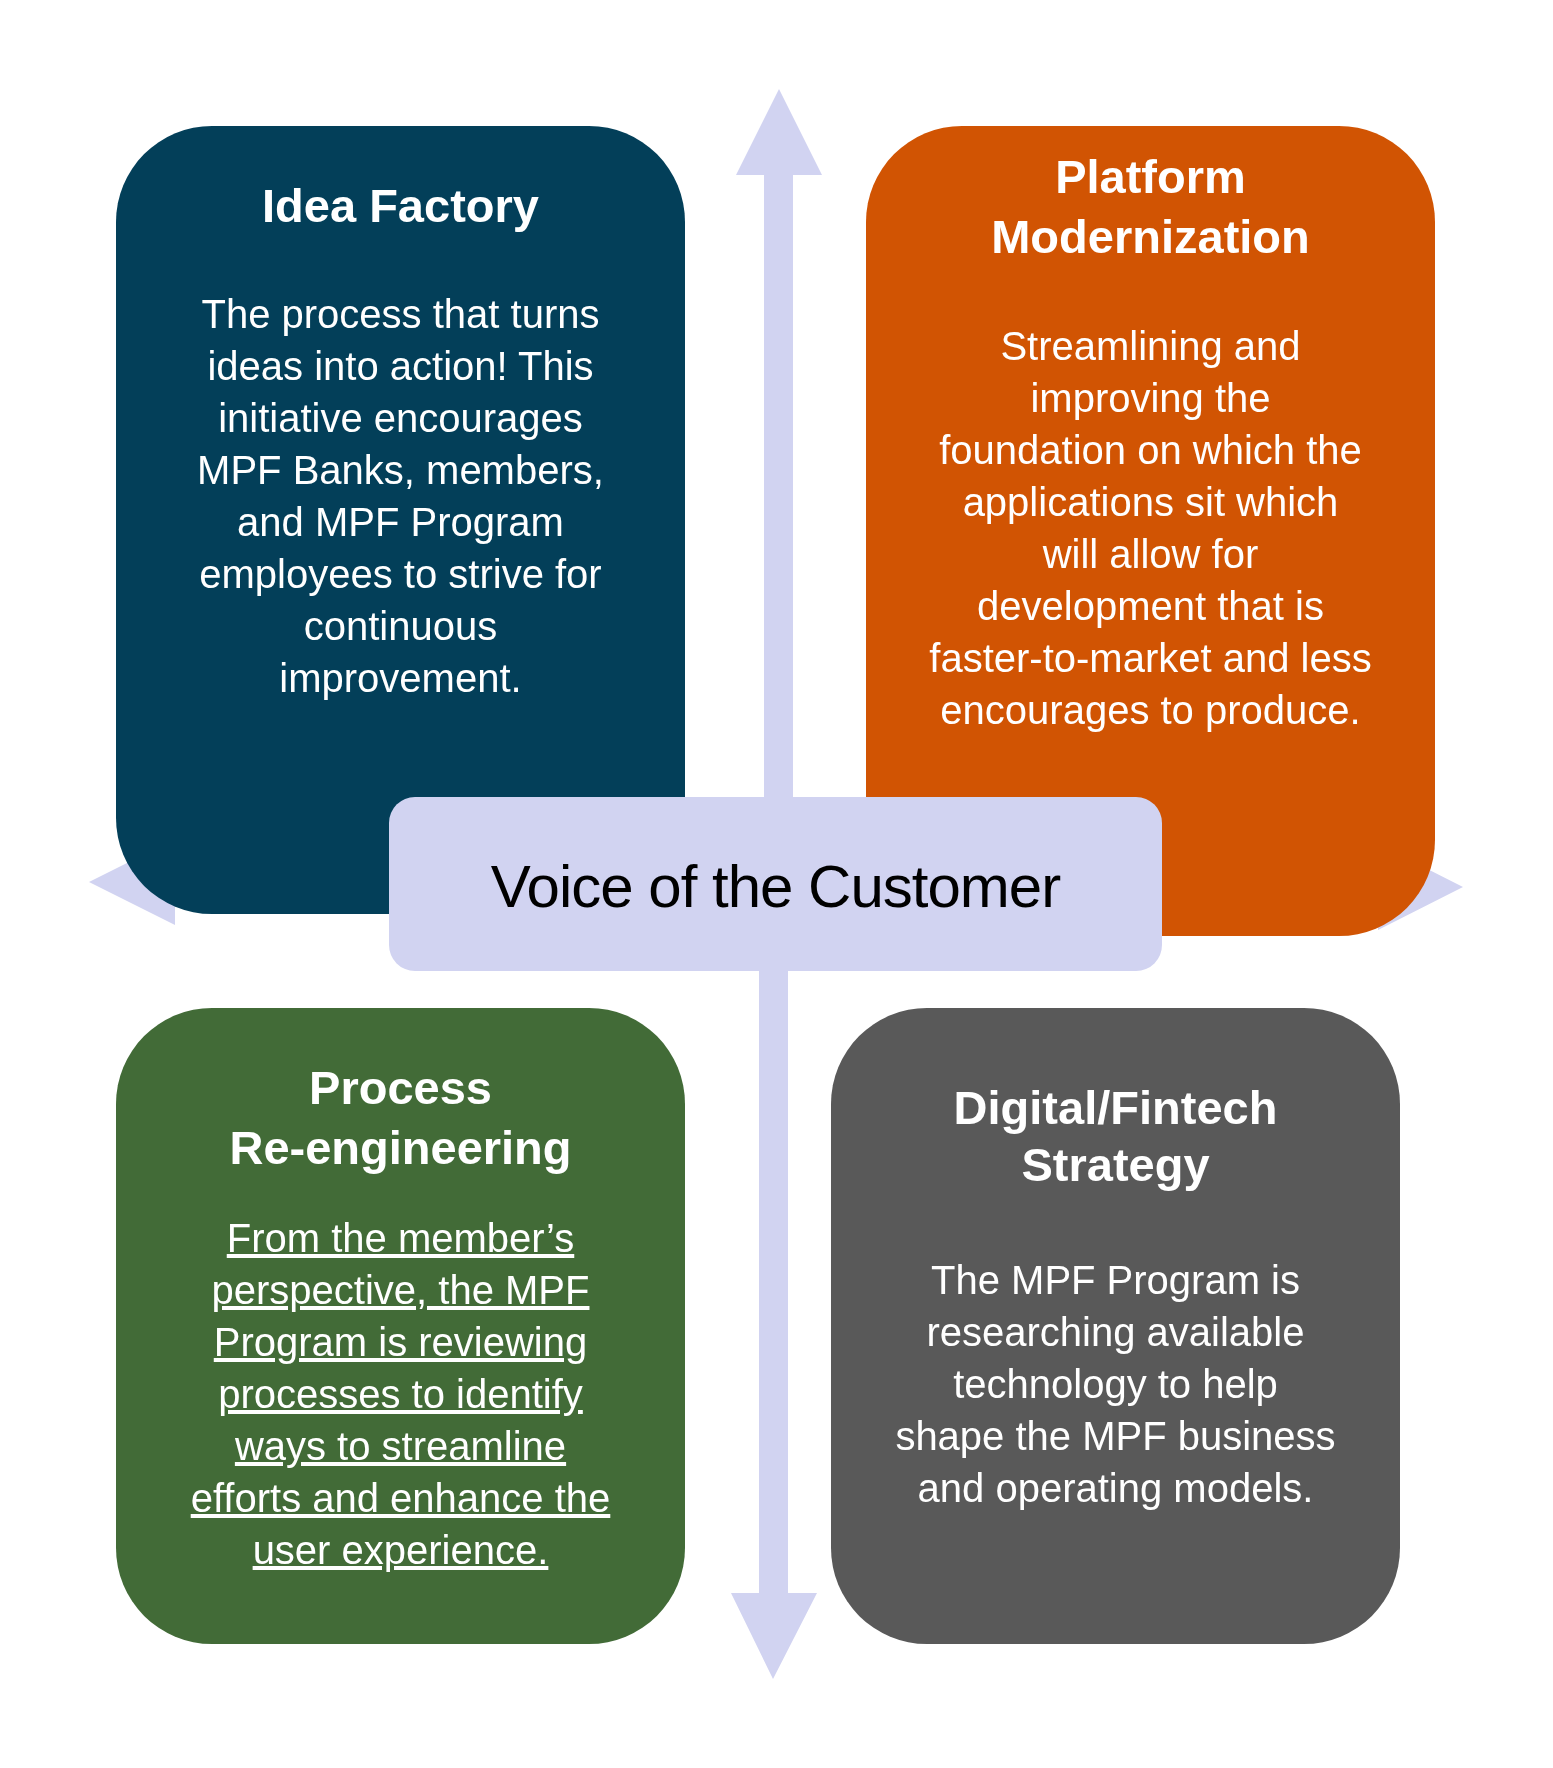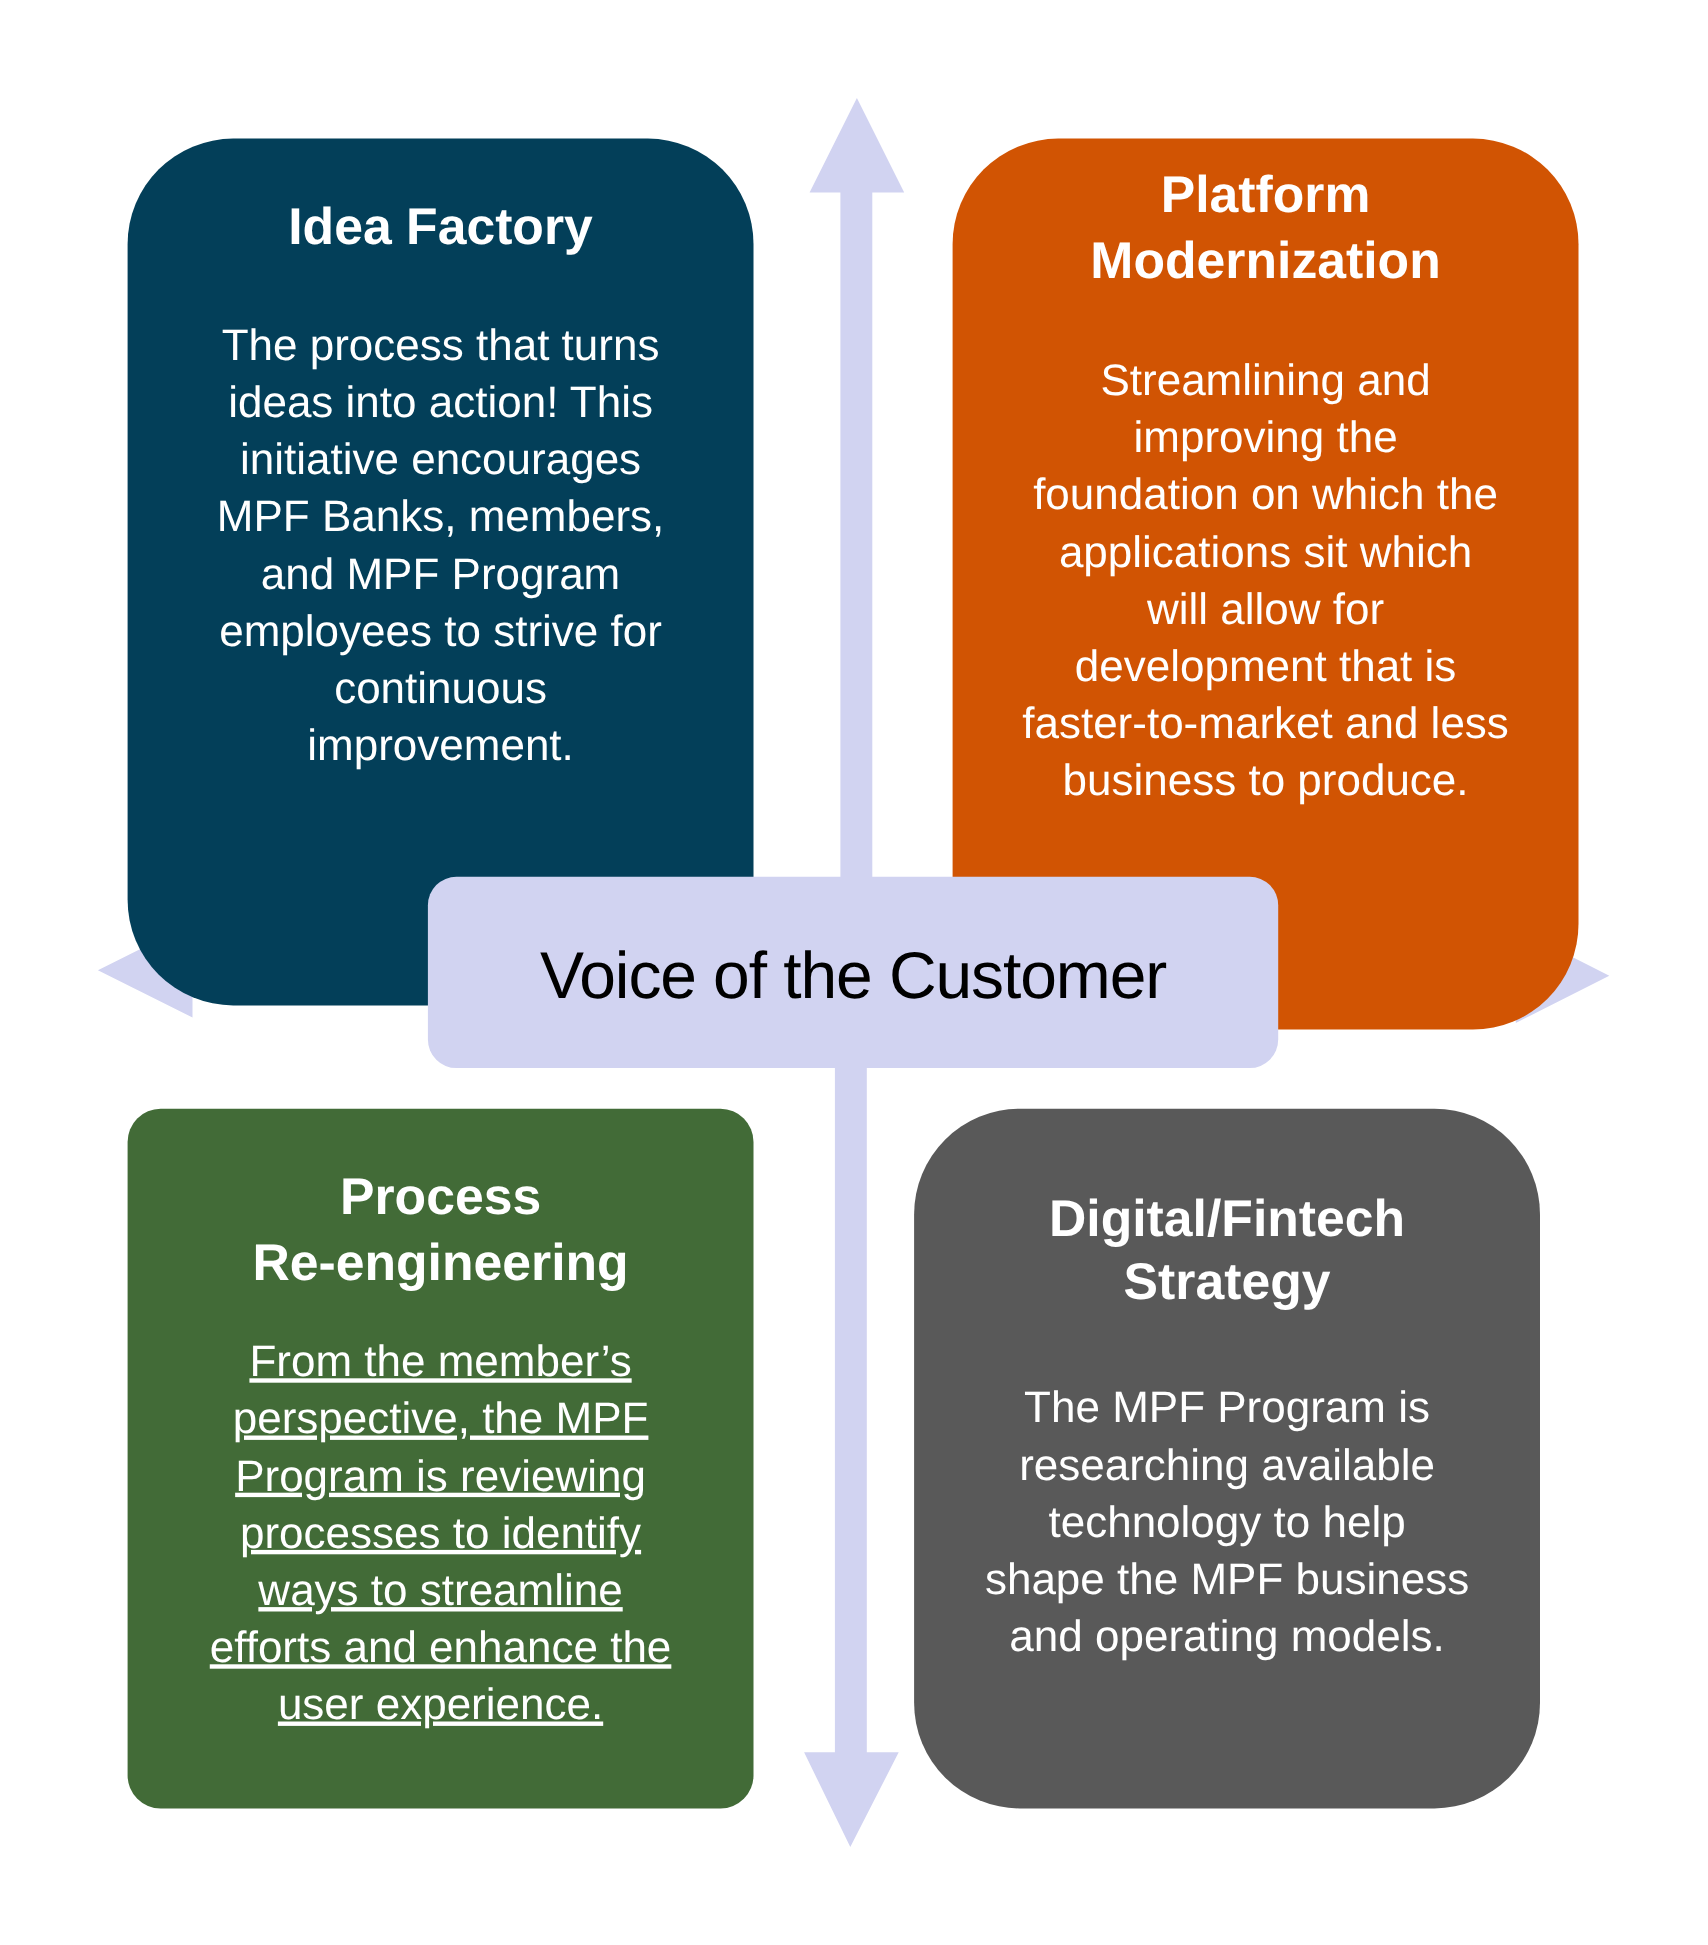--- a/index.html
+++ b/index.html
@@ -7,21 +7,21 @@
          font-family: "Liberation Sans", sans-serif; }
   #arrows { position: absolute; left: 0; top: 0; width: 1553px; height: 1768px; }
   .card { position: absolute; border-radius: 96px; color: #ffffff; }
   .card .title { position: absolute; left: 0; right: 0; text-align: center;
                  font-weight: bold; font-size: 47px; line-height: 60px; }
   .card .body { position: absolute; left: 0; right: 0; text-align: center;
                 font-size: 40px; line-height: 52px; }
   .card .line { display: block; white-space: nowrap; }
   #card-idea { left: 116px; top: 126px; width: 569px; height: 788px; }
   #card-platform { left: 866px; top: 126px; width: 569px; height: 810px; }
-  #card-process { left: 116px; top: 1008px; width: 569px; height: 636px; border-radius: 30px; }
+  #card-process { left: 116px; top: 1008px; width: 569px; height: 636px; }
   #card-digital { left: 831px; top: 1008px; width: 569px; height: 636px; }
   #card-idea .title { top: 50px; }
   #card-idea .body { top: 162px; }
   #card-platform .title { top: 21px; }
   #card-platform .body { top: 194px; }
   #card-process .title { top: 50px; }
   #card-process .body { top: 204px; text-decoration: underline; }
   #card-digital .title { top: 71px; line-height: 57px; }
   #card-digital .body { top: 246px; }
   #center { position: absolute; left: 389px; top: 797px; width: 773px; height: 174px;
@@ -60,21 +60,21 @@
       <span class="line">Modernization</span>
     </div>
   <div class="body">
       <span class="line">Streamlining and</span>
       <span class="line">improving the</span>
       <span class="line">foundation on which the</span>
       <span class="line">applications sit which</span>
       <span class="line">will allow for</span>
       <span class="line">development that is</span>
       <span class="line">faster-to-market and less</span>
-      <span class="line">business to produce.</span>
+      <span class="line">encourages to produce.</span>
     </div>
 </div>
 
 <div class="card" id="card-process" style="background: rgb(66, 107, 55);">
   <div class="title">
       <span class="line">Process</span>
       <span class="line">Re-engineering</span>
     </div>
   <div class="body">
       <span class="line">From the member’s</span>

